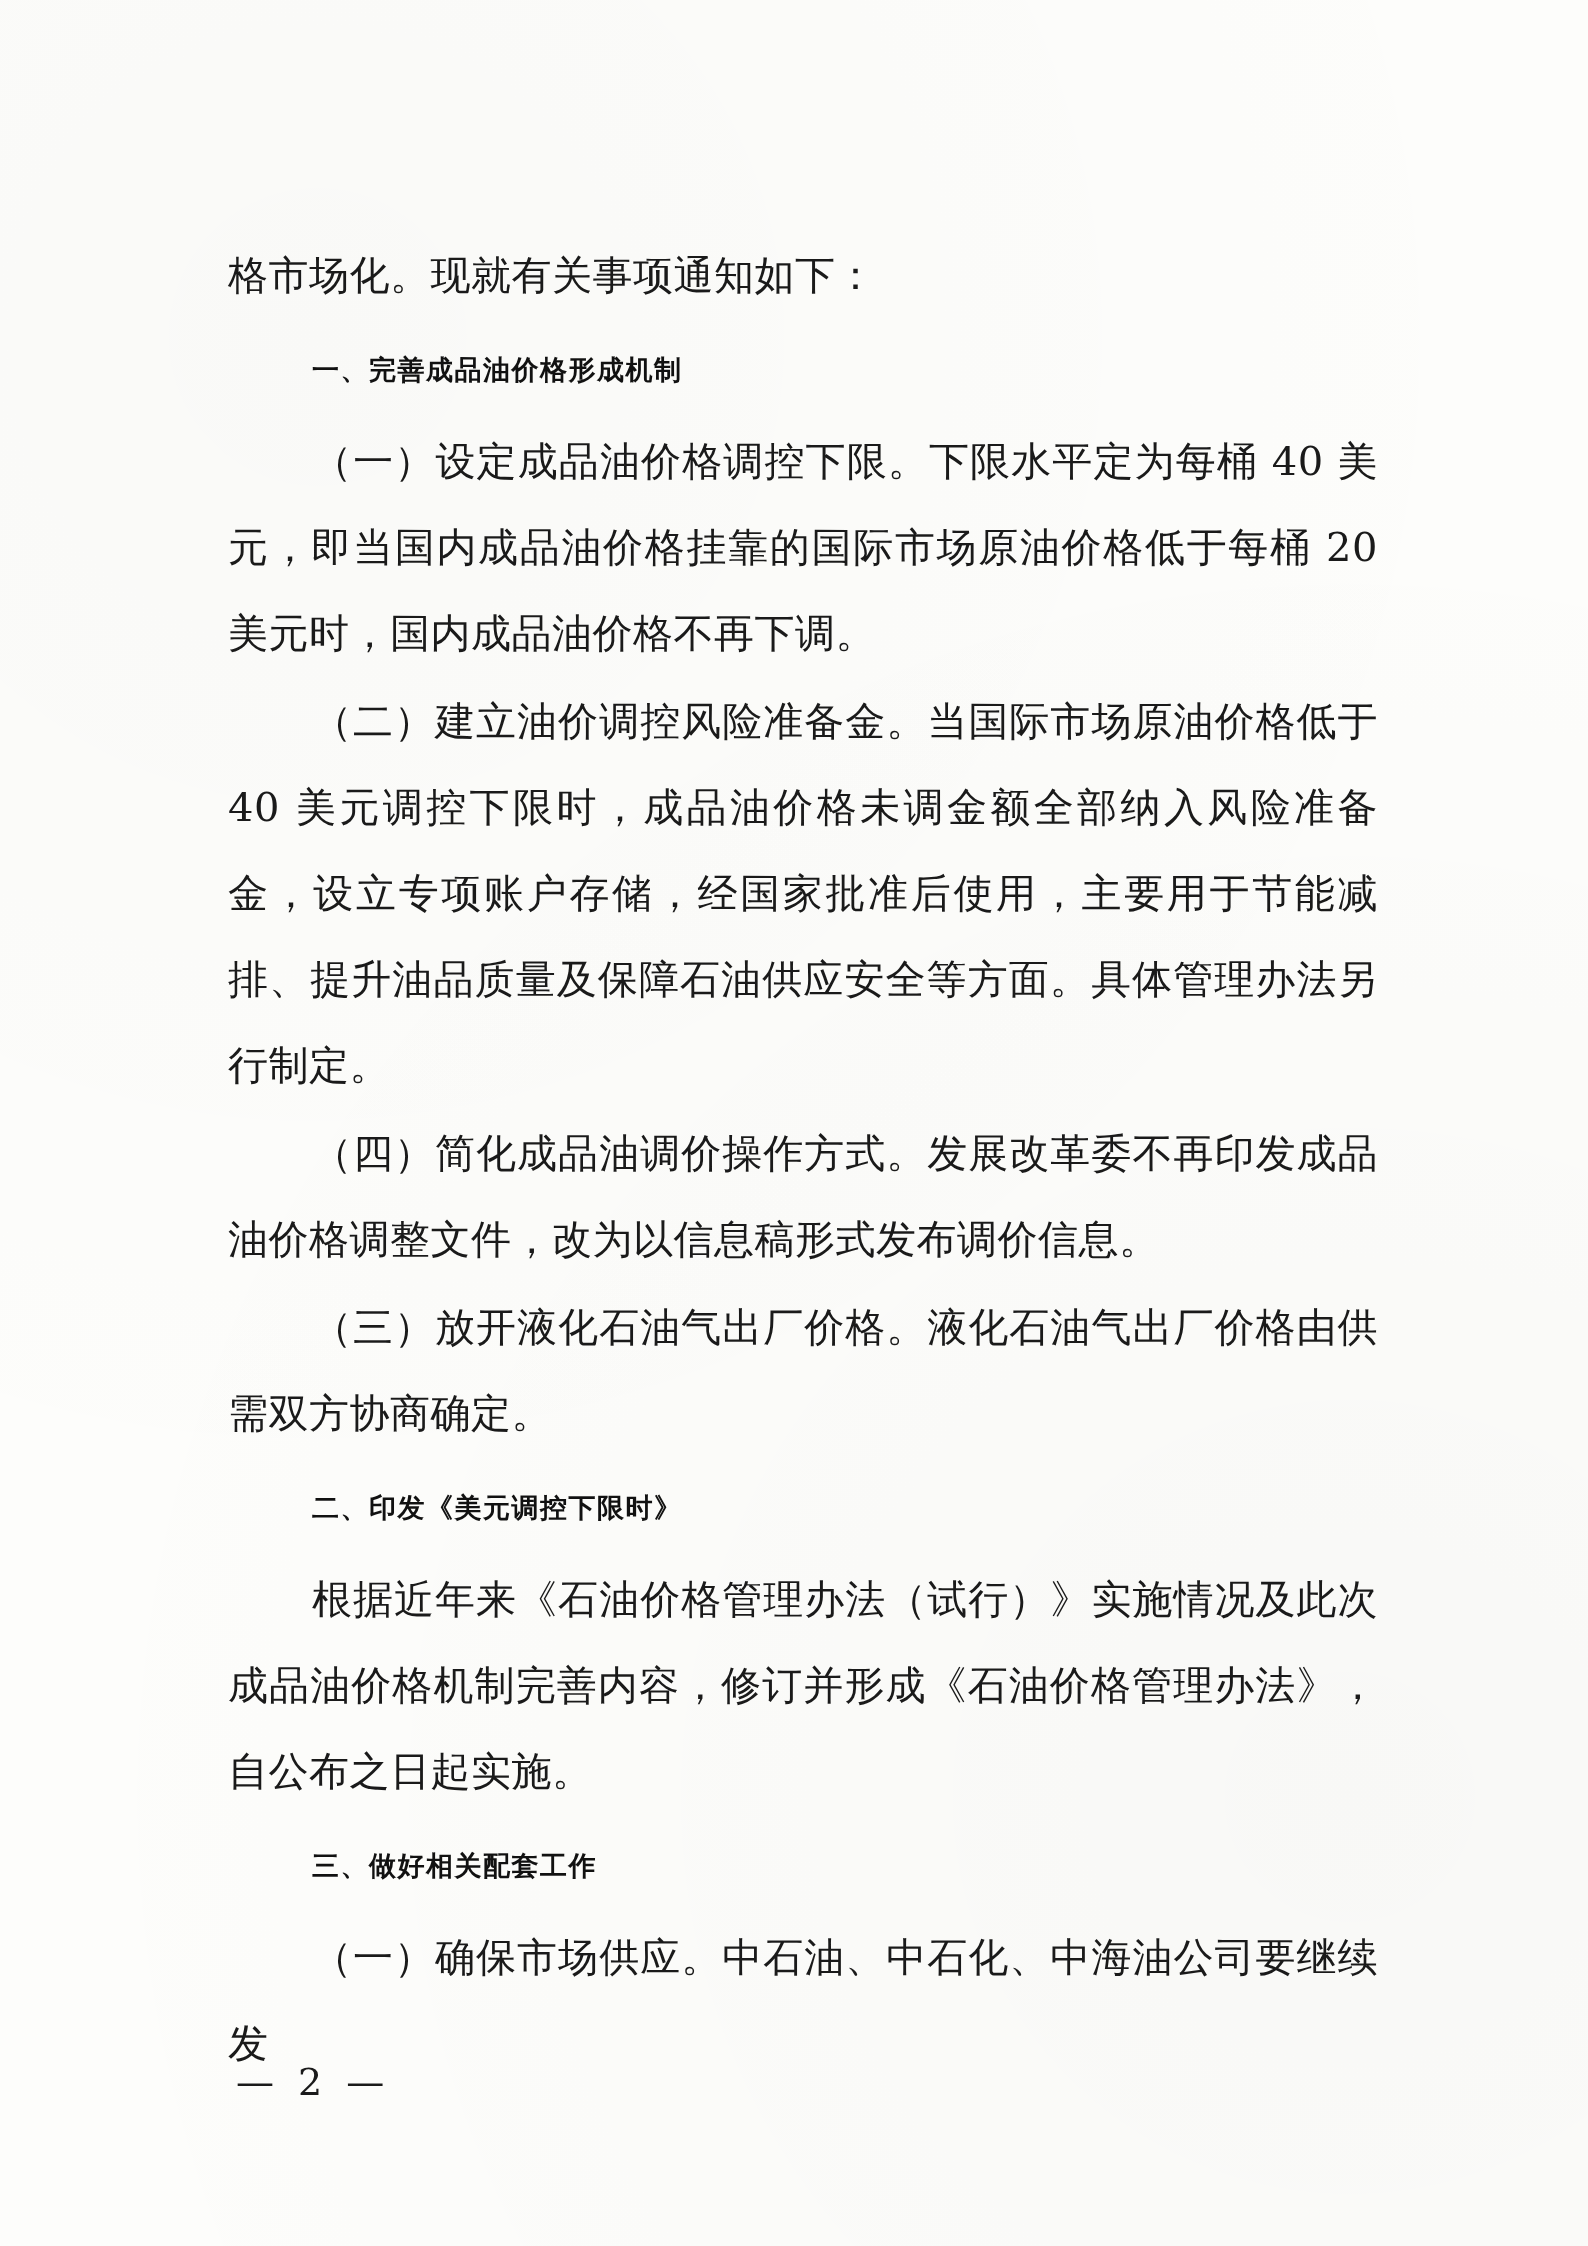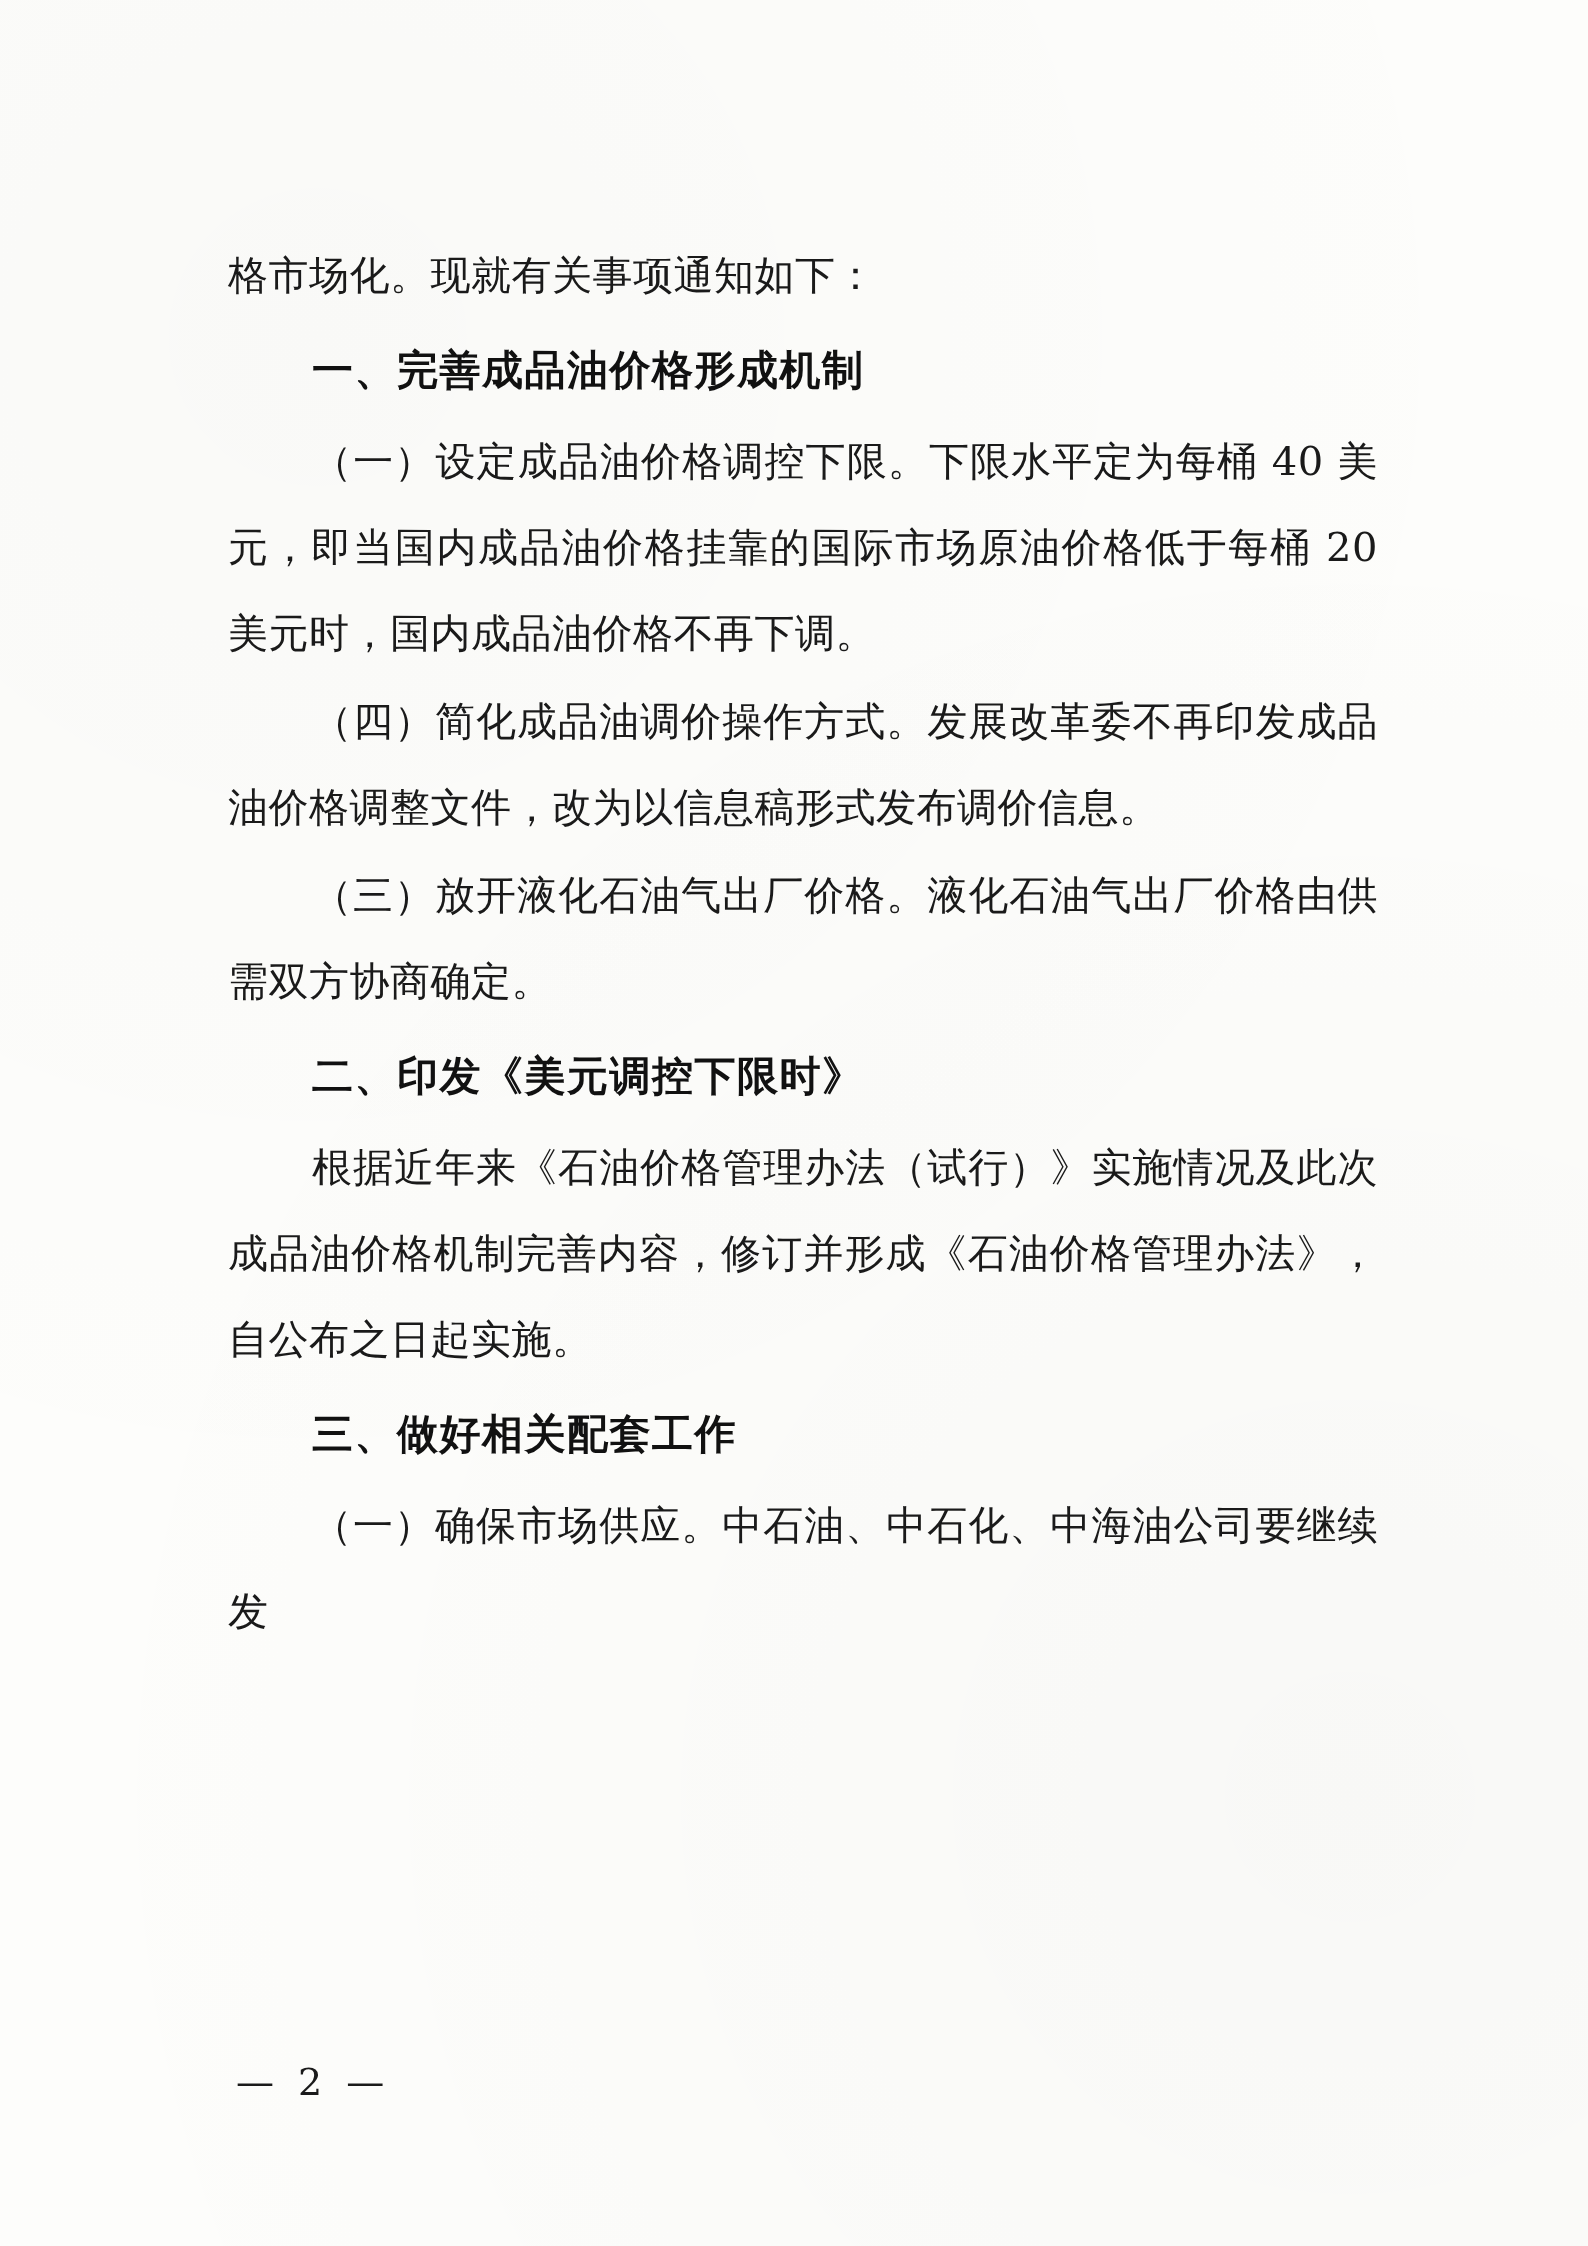--- a/index.html
+++ b/index.html
@@ -40,21 +40,21 @@
     letter-spacing: 0.5px;
     text-align: justify;
     text-justify: inter-ideograph;
     margin: 0 0 2px 0;
     font-family: "DejaVu Serif", "Liberation Serif", serif;
   }
   .indent {
     text-indent: 84px;
   }
   .heading {
-    font-size: 41px;
+    font-size: 27px;
     line-height: 92px;
     font-weight: bold;
     color: #111111;
     letter-spacing: 1.5px;
     text-indent: 84px;
     margin: 6px 0 2px 0;
     font-family: "DejaVu Sans", "Liberation Sans", sans-serif;
   }
   .footer {
     position: absolute;
@@ -71,20 +71,21 @@
 
 <div class="page">
   <div class="content">
 
     <p class="para">格市场化。现就有关事项通知如下：</p>
 
     <p class="heading">一、完善成品油价格形成机制</p>
 
     <p class="para indent">（一）设定成品油价格调控下限。下限水平定为每桶 40 美元，即当国内成品油价格挂靠的国际市场原油价格低于每桶 20 美元时，国内成品油价格不再下调。</p>
 
+    <p class="para indent">（二）建立油价调控风险准备金。当国际市场原油价格低于 40 美元调控下限时，成品油价格未调金额全部纳入风险准备金，设立专项账户存储，经国家批准后使用，主要用于节能减排、提升油品质量及保障石油供应安全等方面。具体管理办法另行制定。</p>
 
     <p class="para indent">（四）简化成品油调价操作方式。发展改革委不再印发成品油价格调整文件，改为以信息稿形式发布调价信息。</p>
 
     <p class="para indent">（三）放开液化石油气出厂价格。液化石油气出厂价格由供需双方协商确定。</p>
 
 
     <p class="heading">二、印发《美元调控下限时》</p>
 
     <p class="para indent">根据近年来《石油价格管理办法（试行）》实施情况及此次成品油价格机制完善内容，修订并形成《石油价格管理办法》，自公布之日起实施。</p>
 

